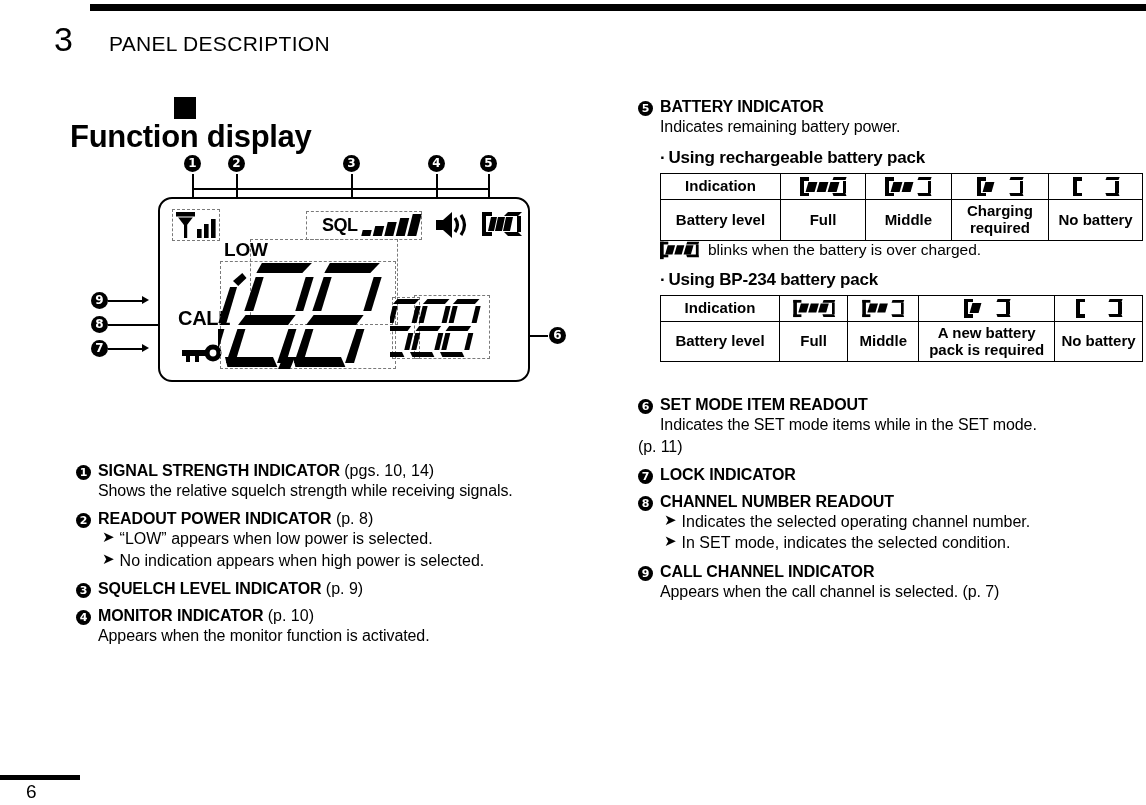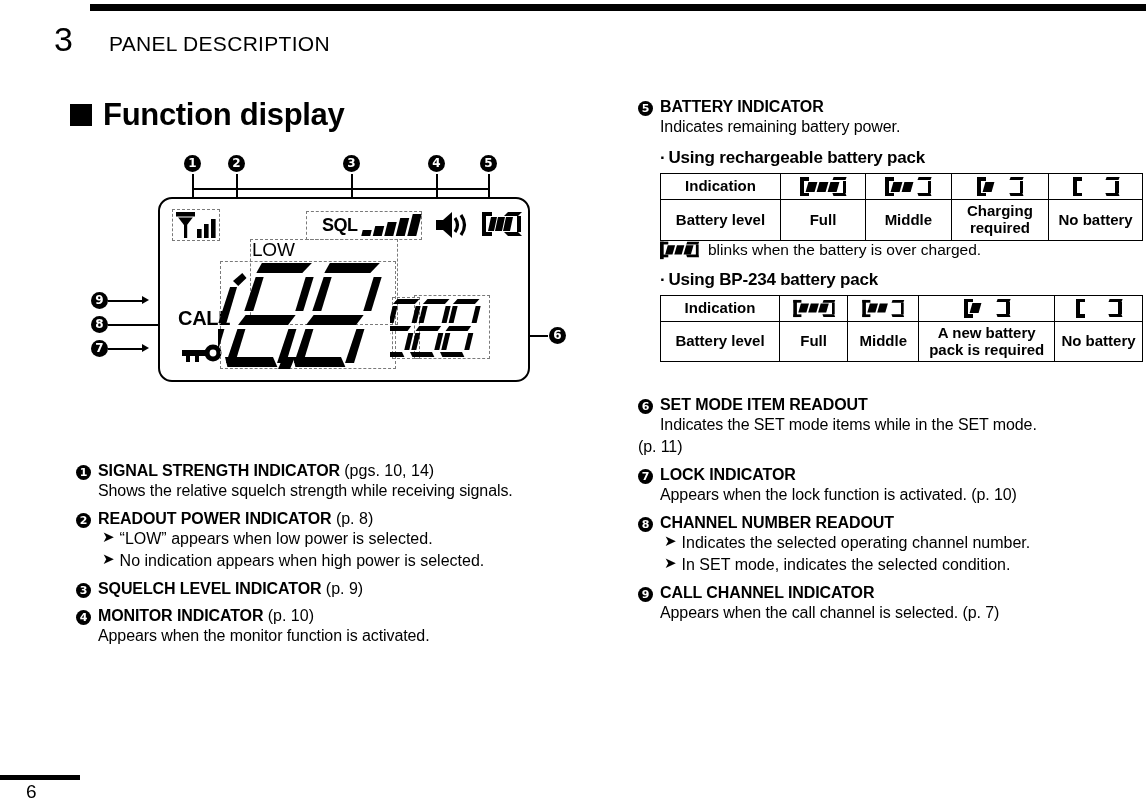--- a/index.html
+++ b/index.html
@@ -44,20 +44,21 @@
     letter-spacing: 0.3px;
   }
 
   
   #section-heading {
     position: absolute;
     left: 70px;
     top: 97px;
     display: flex;
     align-items: center;
+    flex-direction: column;
   }
   .sq-bullet {
     width: 22px;
     height: 22px;
     background: #000;
     display: inline-block;
     margin-right: 11px;
   }
   #section-heading .txt {
     font-size: 31px;
@@ -139,23 +140,22 @@
     border-top: 4.5px solid transparent;
     border-bottom: 4.5px solid transparent;
     border-left: 7px solid #000;
   }
 
   
   #lbl-low {
     position: absolute;
     left: 64px; top: 40px;
     font-size: 19px;
-    font-weight: normal;
+    font-weight: bold;
     letter-spacing: -0.2px;
-    margin-left: 28px;
   }
   #lbl-call {
     position: absolute;
     left: 18px; top: 108px;
     font-size: 20px;
     font-weight: bold;
     letter-spacing: -0.3px;
   }
   #lbl-sql {
     position: absolute;
@@ -685,21 +685,20 @@
       </div>
       <div class="idesc just" style="margin-left:22px;">Indicates the SET mode items while in the SET mode.</div>
       <div class="idesc" style="margin-left:0px;">(p. 11)</div>
     </div>
 
     <div class="item">
       <div class="item-head">
         <span class="inum">7</span>
         <span class="ititle">LOCK INDICATOR</span>
       </div>
-      <div class="idesc">Appears when the lock function is activated. (p. 10)</div>
     </div>
 
     <div class="item">
       <div class="item-head">
         <span class="inum">8</span>
         <span class="ititle">CHANNEL NUMBER READOUT</span>
       </div>
       <div class="ibullet">
         <span class="arrowglyph">➤</span>
         <span>Indicates the selected operating channel number.</span>

